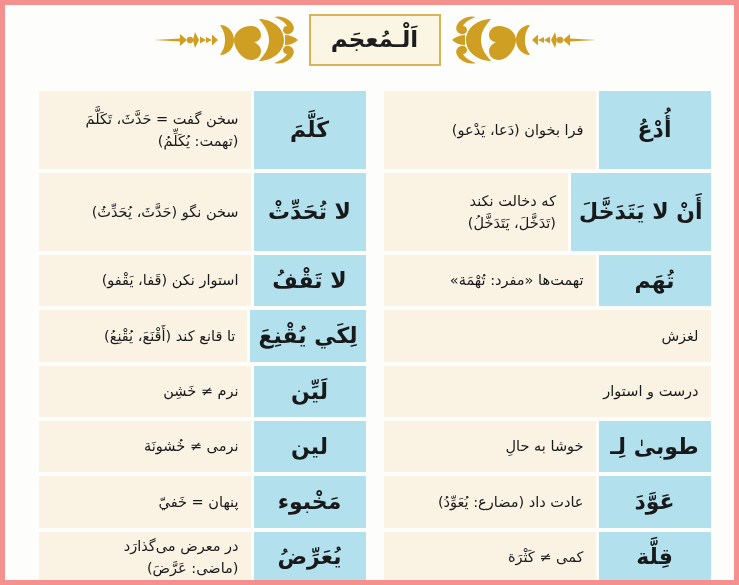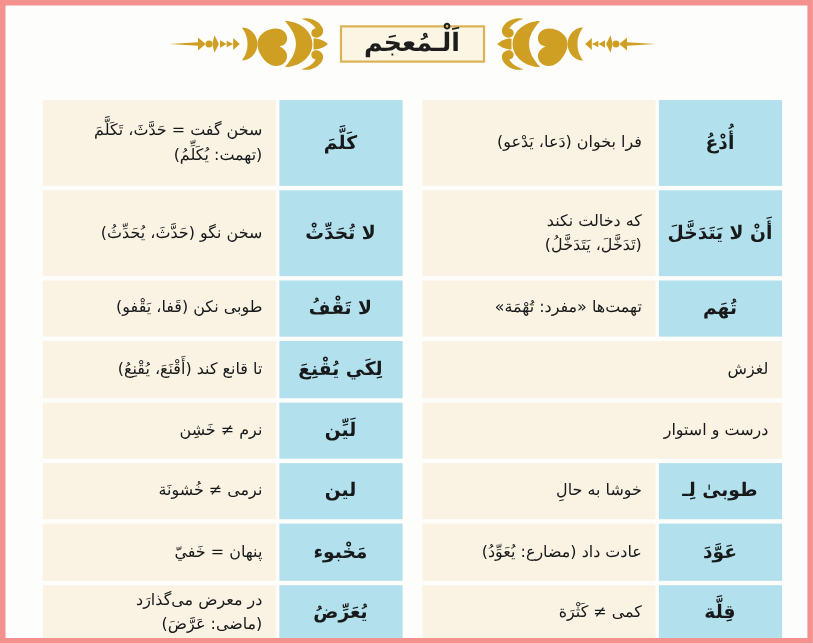--- a/index.html
+++ b/index.html
@@ -39,21 +39,21 @@
 
   .ornament {
     width: 155px;
     height: 54px;
     flex: 0 0 auto;
   }
 
   .title-box {
     flex: 0 0 auto;
     width: 132px;
-    height: 34px;
+    height: 52px;
     box-sizing: border-box;
     border: 2px solid #d9b356;
     background: #fbf5e4;
     display: flex;
     align-items: center;
     justify-content: center;
     position: relative;
     z-index: 3;
   }
 
@@ -114,21 +114,21 @@
     background: #faf3e4;
     display: flex;
     align-items: center;
     justify-content: flex-start;
     padding: 0 12px;
     box-sizing: border-box;
   }
 
   .word-text {
     font-family: "DejaVu Sans", sans-serif;
-    font-size: 17px;
+    font-size: 22px;
     font-weight: bold;
     color: #17191a;
     direction: rtl;
     text-align: right;
     line-height: 1.35;
     white-space: nowrap;
   }
 
   .meaning-text {
     font-family: "DejaVu Sans", sans-serif;
@@ -279,21 +279,21 @@
         </div>
         <div class="cell-meaning">
           <span class="meaning-text">سخن نگو (حَدَّثَ، یُحَدِّثُ)</span>
         </div>
       </div>
       <div class="vocab-row normal">
         <div class="cell-word">
           <span class="word-text">لا تَقْفُ</span>
         </div>
         <div class="cell-meaning">
-          <span class="meaning-text">طوبی نکن  (قَفا، یَقْفو)</span>
+          <span class="meaning-text">استوار نکن  (قَفا، یَقْفو)</span>
         </div>
       </div>
       <div class="vocab-row normal">
         <div class="cell-word">
           <span class="word-text">لِکَي یُقْنِعَ</span>
         </div>
         <div class="cell-meaning">
           <span class="meaning-text">تا قانع کند (أَقْنَعَ، یُقْنِعُ)</span>
         </div>
       </div>

